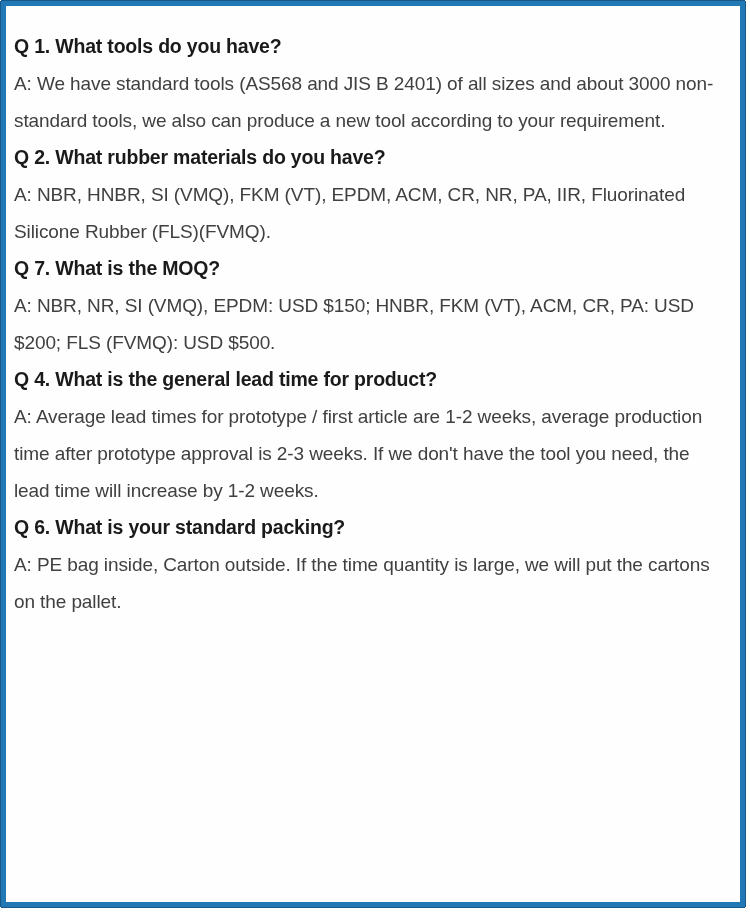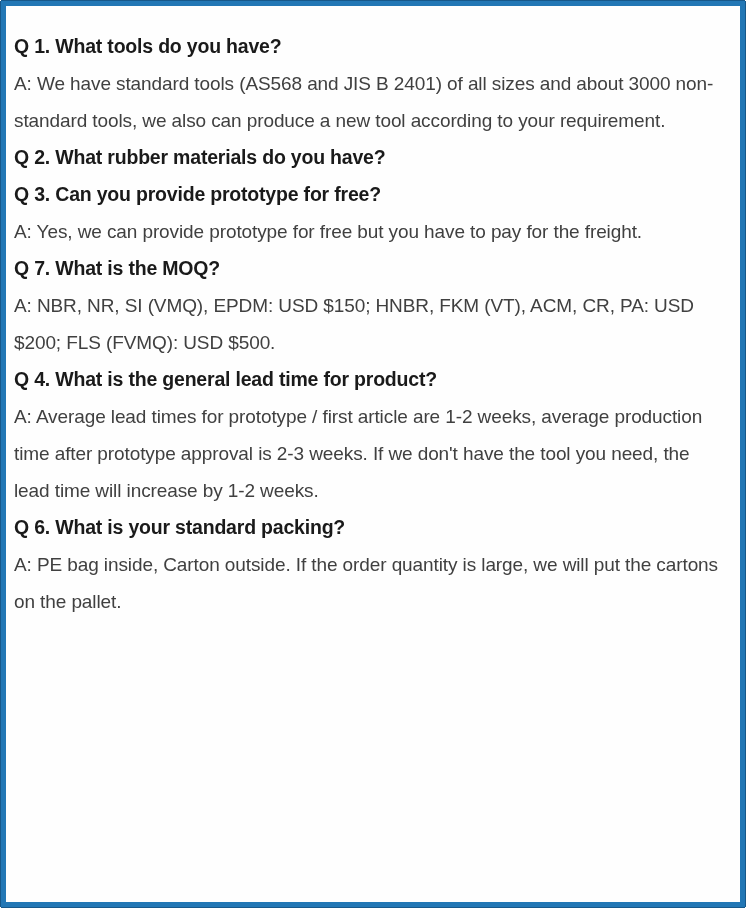--- a/index.html
+++ b/index.html
@@ -53,35 +53,32 @@
 
 <div class="doc-frame">
 
   <section class="faq-item">
     <h2 class="faq-q">Q 1. What tools do you have?</h2>
     <p class="faq-a">A: We have standard tools (AS568 and JIS B 2401) of all sizes and about 3000 non-standard tools, we also can produce a new tool according to your requirement.</p>
   </section>
 
   <section class="faq-item">
     <h2 class="faq-q">Q 2. What rubber materials do you have?</h2>
+    <p class="faq-a">A: NBR, HNBR, SI (VMQ), FKM (VT), EPDM, ACM, CR, NR, PA, IIR, Fluorinated Silicone Rubber (FLS)(FVMQ).</p>
   </section>
 
-  <section class="faq-item">
-    <h2 class="faq-q">Q 3. Can you provide prototype for free?</h2>
-    <p class="faq-a">A: Yes, we can provide prototype for free but you have to pay for the freight.</p>
-  </section>
 
   <section class="faq-item">
     <h2 class="faq-q">Q 7. What is the MOQ?</h2>
     <p class="faq-a">A: NBR, NR, SI (VMQ), EPDM: USD $150; HNBR, FKM (VT), ACM, CR, PA: USD $200; FLS (FVMQ): USD $500.</p>
   </section>
 
   <section class="faq-item">
     <h2 class="faq-q">Q 4. What is the general lead time for product?</h2>
     <p class="faq-a">A: Average lead times for prototype / first article are 1-2 weeks, average production time after prototype approval is 2-3 weeks. If we don't have the tool you need, the lead time will increase by 1-2 weeks.</p>
   </section>
 
   <section class="faq-item">
     <h2 class="faq-q">Q 6. What is your standard packing?</h2>
-    <p class="faq-a">A: PE bag inside, Carton outside. If the order quantity is large, we will put the cartons on the pallet.</p>
+    <p class="faq-a">A: PE bag inside, Carton outside. If the time quantity is large, we will put the cartons on the pallet.</p>
   </section>
 
 </div>
 
 </body></html>

